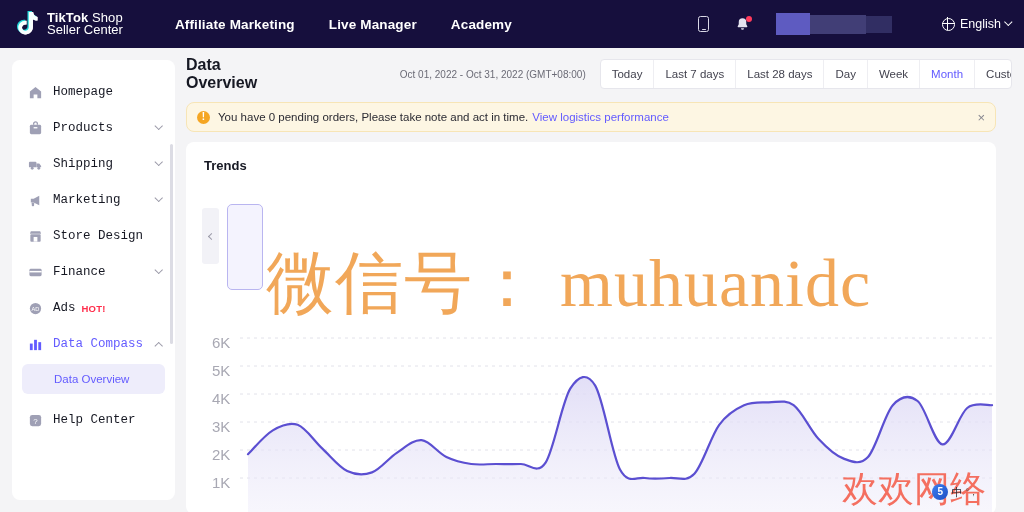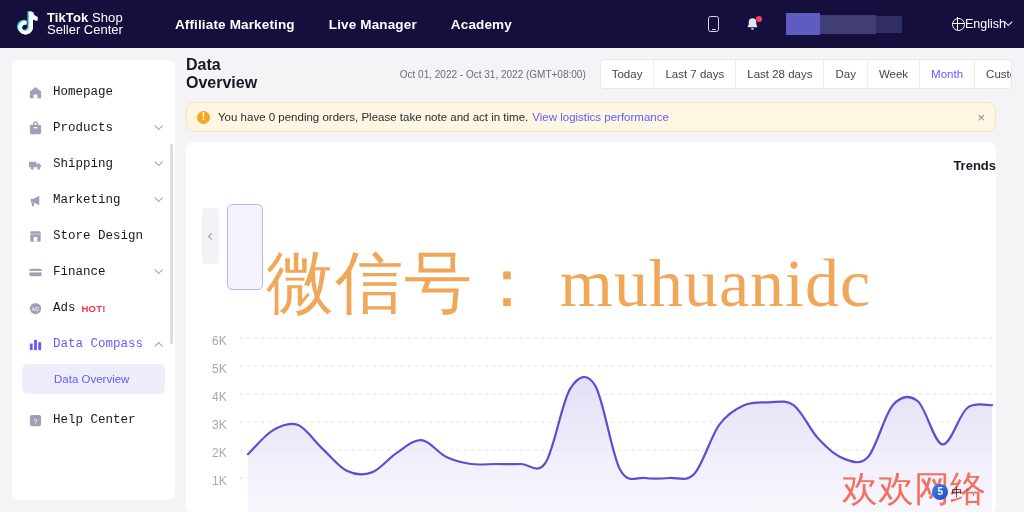--- a/index.html
+++ b/index.html
@@ -39,21 +39,21 @@
   .ni { position: relative; display: flex; align-items: center; justify-content: center; }
   .phone-ic { width: 11px; height: 16px; border: 1.4px solid #d9d8e6; border-radius: 2.5px; position: relative; }
   .phone-ic:after { content:""; position:absolute; left:50%; transform:translateX(-50%); bottom:1px; width:4px; height:1.4px; background:#d9d8e6; border-radius:1px;}
   .bell-wrap { margin-left: 26px; position: relative; }
   .bell { width: 15px; height: 15px; position: relative; }
   .dot-red { position: absolute; top: -1px; right: -2px; width: 6px; height: 6px; border-radius: 50%; background: #ff3b5c; }
   .redact { margin-left: 26px; display: flex; align-items: center; height: 22px; }
   .redact-a { width: 34px; height: 22px; background: #6b68d8; opacity: .85; }
   .redact-b { width: 56px; height: 19px; background: #4c4a84; opacity: .8; }
   .redact-c { width: 26px; height: 17px; background: #3b3a70; opacity: .75; }
-  .lang { margin-left: 26px; display: flex; align-items: center; color: #fff; font-size: 12.5px; padding-left: 24px; }
+  .lang { margin-left: 26px; display: flex; align-items: center; gap: 5px; color: #fff; font-size: 12.5px; padding-left: 24px; }
   .globe { width: 13px; height: 13px; border: 1.3px solid #fff; border-radius: 50%; position: relative; flex: none; }
   .globe:before { content:""; position:absolute; left:-1.3px; top:4.3px; width:13px; height:1.1px; background:#fff; }
   .globe:after { content:""; position:absolute; left:4.3px; top:-1.3px; width:1.1px; height:13px; background:#fff; }
   .chev-s { width: 6px; height: 6px; border-right: 1.4px solid #fff; border-bottom: 1.4px solid #fff; transform: rotate(45deg) translate(-2px,-1px); }
 
   
   .sidebar {
     position: absolute; left: 12px; top: 60px;
     width: 163px; height: 440px;
     background: #fff; border-radius: 8px;
@@ -99,38 +99,38 @@
   .warn-ic:before { content:"!"; position:absolute; left:0; right:0; top:-1px; text-align:center; color:#fff; font-size:10px; font-weight:700; line-height:14px; }
   .alert-txt { font-size: 11.5px; color: #2b2b33; }
   .alert-link { font-size: 11.5px; color: #635bff; text-decoration: none; margin-left: 4px; cursor: pointer; }
   .alert-x { margin-left: auto; color: #86868f; font-size: 13px; cursor: pointer; line-height: 1; }
 
   .card {
     margin-top: 10px; width: 810px; height: 372px;
     background: #fff; border-radius: 8px;
     position: relative; overflow: hidden;
   }
-  .card-title { font-size: 13px; font-weight: 700; color: #161823; padding: 16px 0 0 18px; text-align: right; }
+  .card-title { font-size: 13px; font-weight: 700; color: #161823; padding: 16px 0 0 18px; }
 
   .carousel-arrow {
     position: absolute; left: 16px; top: 66px;
     width: 17px; height: 56px; background: #f2f2f7;
     border-radius: 3px; display: flex; align-items: center; justify-content: center;
     cursor: pointer;
   }
   .carousel-arrow .cv { width: 5px; height: 5px; border-left: 1.3px solid #9b9aa8; border-bottom: 1.3px solid #9b9aa8; transform: rotate(45deg); margin-left: 2px; }
   .metric-card {
     position: absolute; left: 41px; top: 62px;
     width: 36px; height: 86px;
     border: 1px solid #b9b5f0; border-radius: 5px;
     background: #f4f3fe; cursor: pointer;
   }
 
   .chartbox { position: absolute; left: 0; top: 190px; width: 810px; height: 182px; }
-  .ylab { position: absolute; left: 26px; font-size: 12px; color: #a8a8b3; }
+  .ylab { position: absolute; left: 26px; font-size: 15px; color: #a8a8b3; }
 
   
   .wm-orange {
     position: absolute; left: 80px; top: 96px;
     font-family: "Liberation Serif", serif;
     font-size: 68px; color: #f0a04b; opacity: .92;
     white-space: nowrap; letter-spacing: 1px;
     pointer-events: none;
   }
   .wm-red {

